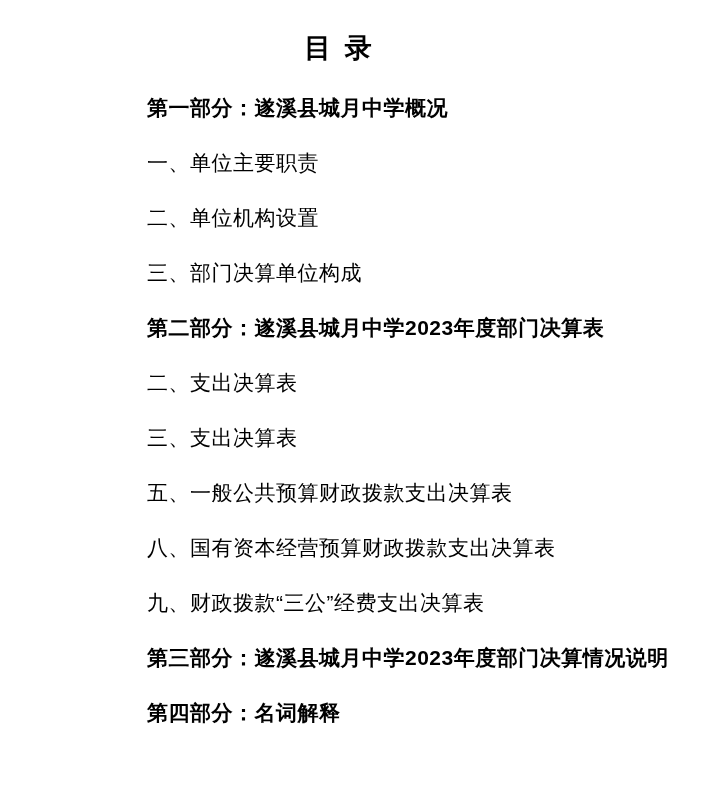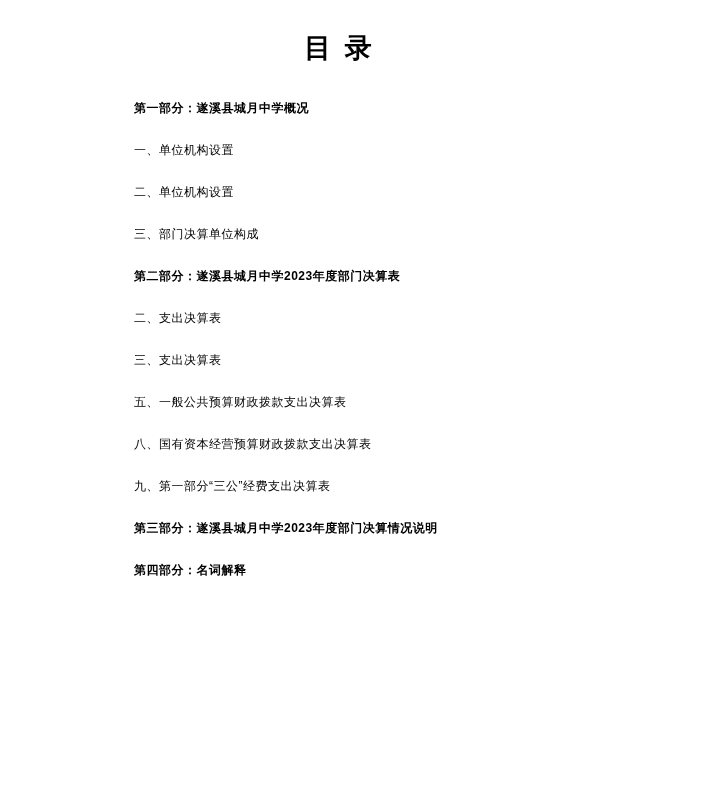--- a/index.html
+++ b/index.html
@@ -25,45 +25,45 @@
     font-weight: 700;
     letter-spacing: 3px;
     line-height: 30px;
   }
   .toc {
     margin-top: 24px;
     padding-left: 134px;
     padding-right: 30px;
   }
   .toc-entry {
-    margin: 0;
-    font-size: 12px;
+    margin: 13px;
+    font-size: 21px;
     line-height: 42px;
     white-space: nowrap;
     letter-spacing: 0.5px;
   }
   .toc-entry.section {
     font-weight: 700;
   }
   .toc-entry.item {
     font-weight: 400;
   }
 </style>
 </head>
 <body>
 
 <div class="page">
   <h1 class="doc-title">目 录</h1>
   <div class="toc" id="toc-list">
       <p class="toc-entry section">第一部分：遂溪县城月中学概况</p>
-      <p class="toc-entry item">一、单位机构设置</p>
+      <p class="toc-entry item">一、单位主要职责</p>
       <p class="toc-entry item">二、单位机构设置</p>
       <p class="toc-entry item">三、部门决算单位构成</p>
       <p class="toc-entry section">第二部分：遂溪县城月中学2023年度部门决算表</p>
       <p class="toc-entry item">二、支出决算表</p>
       <p class="toc-entry item">三、支出决算表</p>
       <p class="toc-entry item">五、一般公共预算财政拨款支出决算表</p>
       <p class="toc-entry item">八、国有资本经营预算财政拨款支出决算表</p>
-      <p class="toc-entry item">九、第一部分“三公”经费支出决算表</p>
+      <p class="toc-entry item">九、财政拨款“三公”经费支出决算表</p>
       <p class="toc-entry section">第三部分：遂溪县城月中学2023年度部门决算情况说明</p>
       <p class="toc-entry section">第四部分：名词解释</p>
     </div>
 </div>
 
 </body></html>

